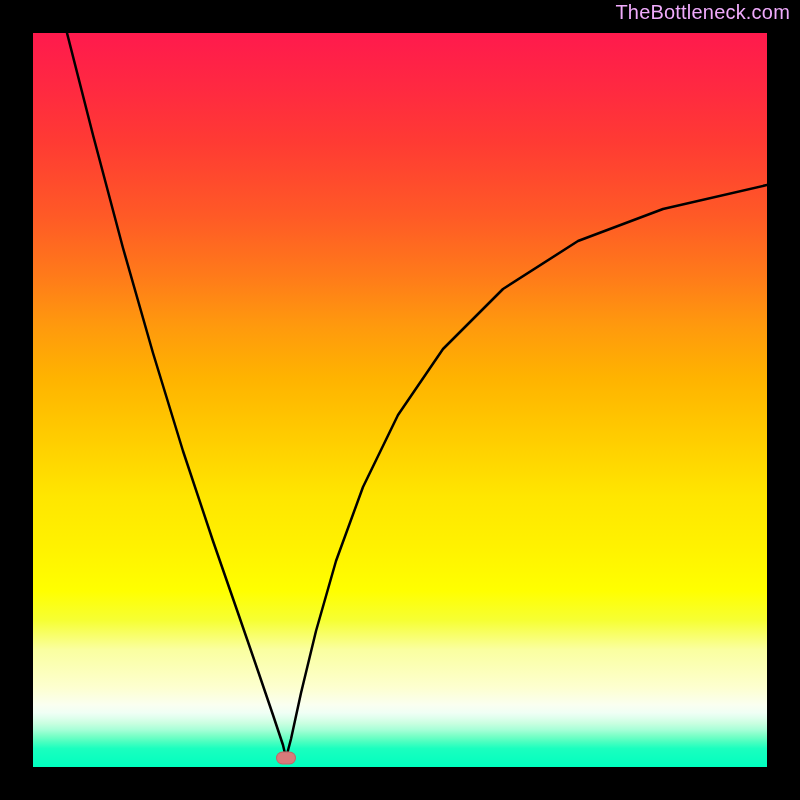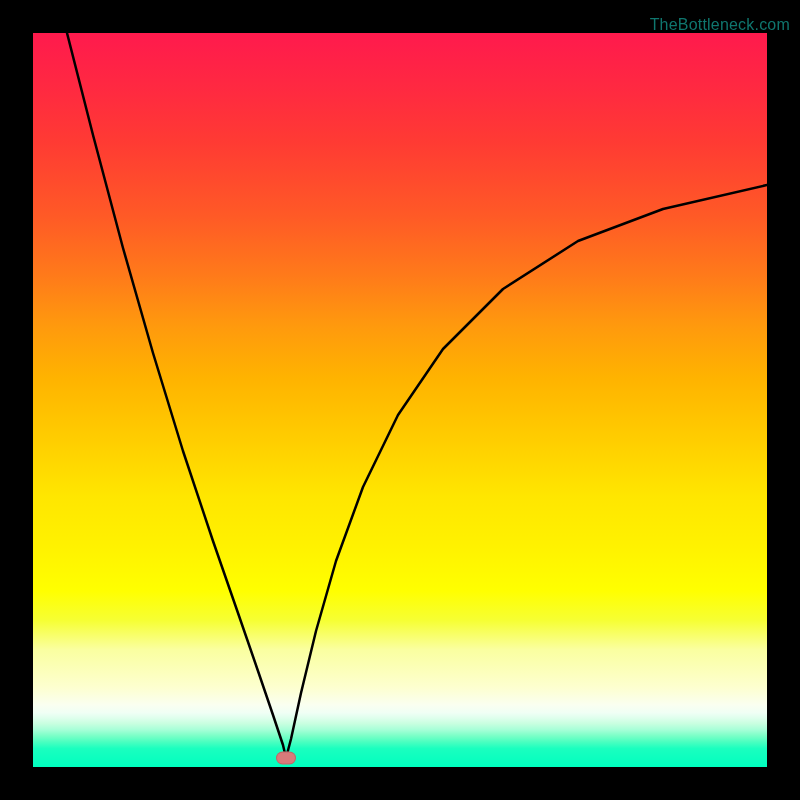--- a/index.html
+++ b/index.html
@@ -58,24 +58,24 @@
     position: absolute;
     width: 20px;
     height: 13px;
     border-radius: 7px;
     transform: translate(-50%, -50%);
     background: #d87a7a;
     box-shadow: 0 0 0 1px rgba(140,70,70,0.35) inset;
   }
   .watermark {
     position: absolute;
-    top: 16px;
+    top: 1px;
     right: 10px;
-    color: #0f766e;
-    font-size: 16px;
+    color: #f0abfc;
+    font-size: 20px;
     letter-spacing: 0.2px;
     user-select: none;
   }
 </style>
 </head>
 <body>
 
 <div class="frame">
   <div class="gradient"></div>
 

